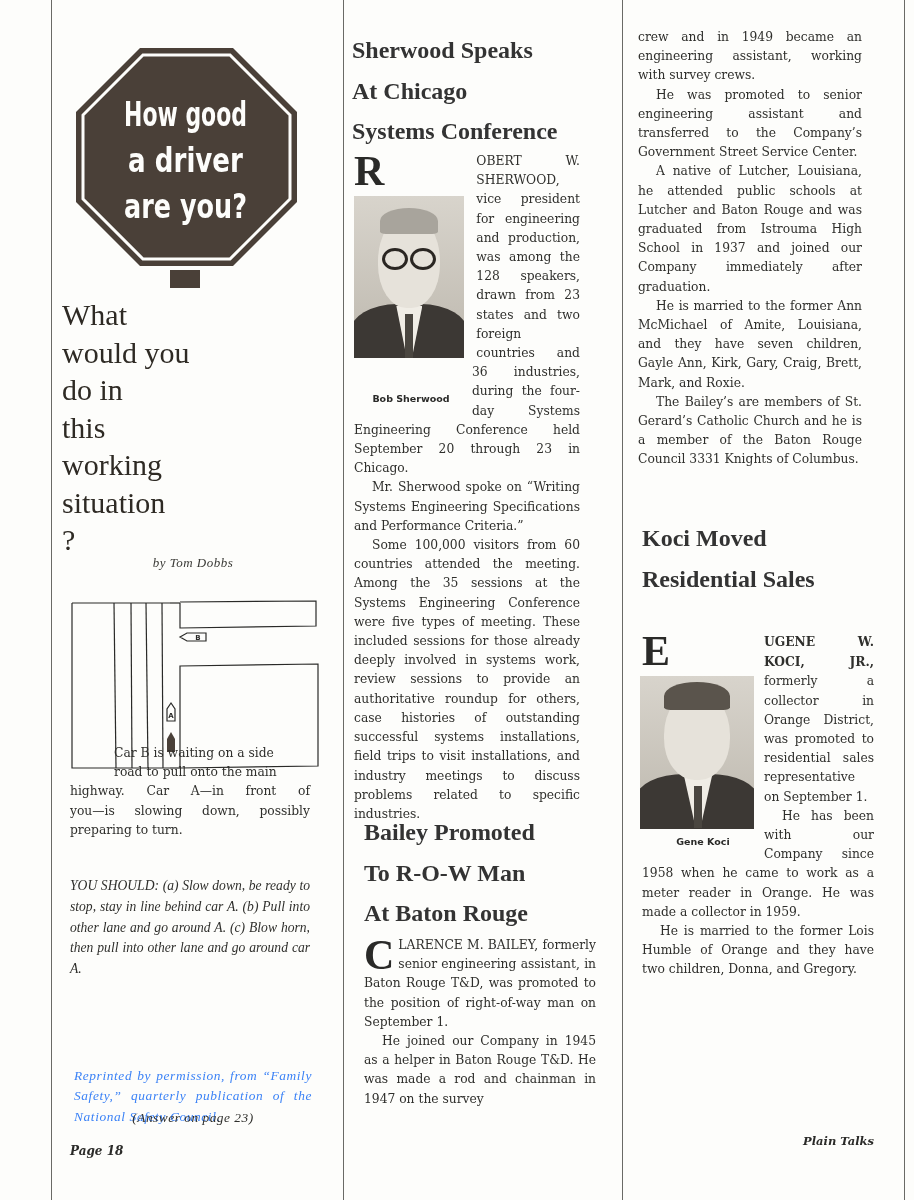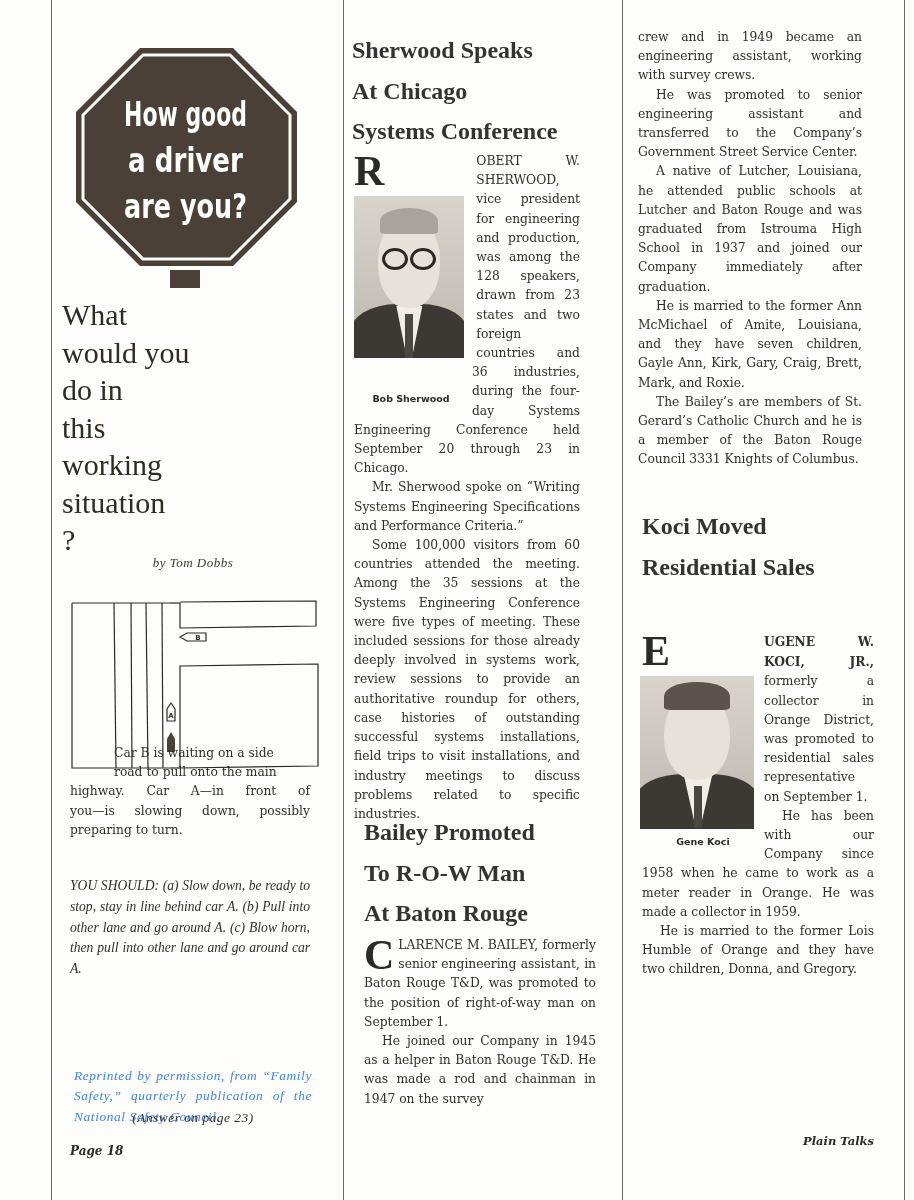--- a/index.html
+++ b/index.html
@@ -51,21 +51,21 @@
     font-family:"DejaVu Serif", serif; font-style:italic; font-weight:bold; font-size:12px; color:#2a2a28;
   }
 
   
   .headline {
     font-family:"Liberation Serif", serif; font-size:24px; line-height:40.5px; color:#333;
     margin:0;
   }
   .h-sherwood { position:absolute; left:0; top:30px; width:246px; }
   .h-bailey { position:absolute; left:12px; top:812px; width:240px; }
-  .h-koci { position:absolute; left:4px; top:506px; width:240px; }
+  .h-koci { position:absolute; left:4px; top:518px; width:240px; }
 
   .dropcap {
     float:left; font-family:"Liberation Serif", serif; font-size:42px; line-height:34px;
     margin:2px 4px 0 0; color:#2a2a28; font-weight:bold;
   }
   .para { margin:0; text-indent:18px; }
   .para.first { text-indent:0; }
 
   
   .sherwood-body { position:absolute; left:2px; top:152px; width:226px; }

